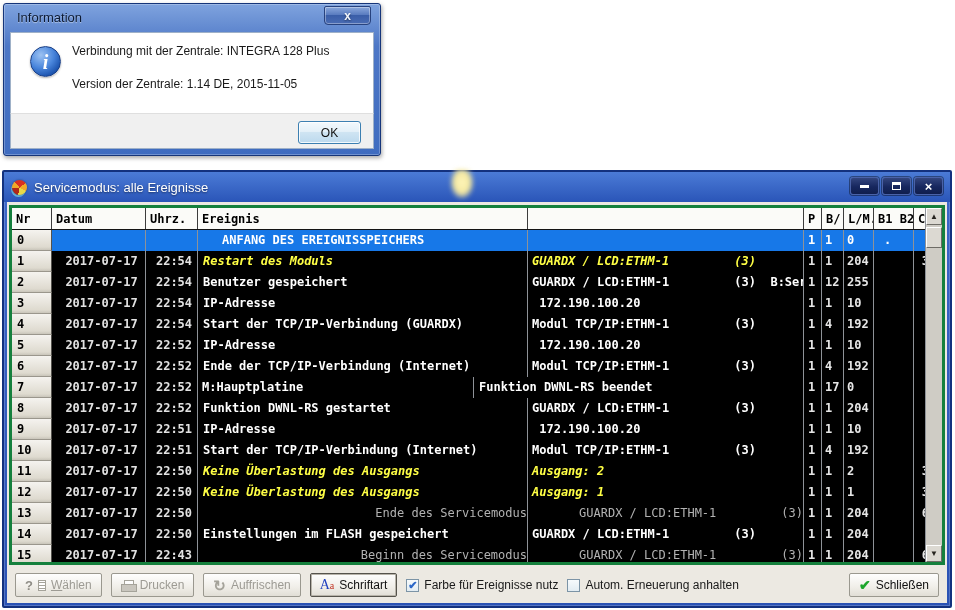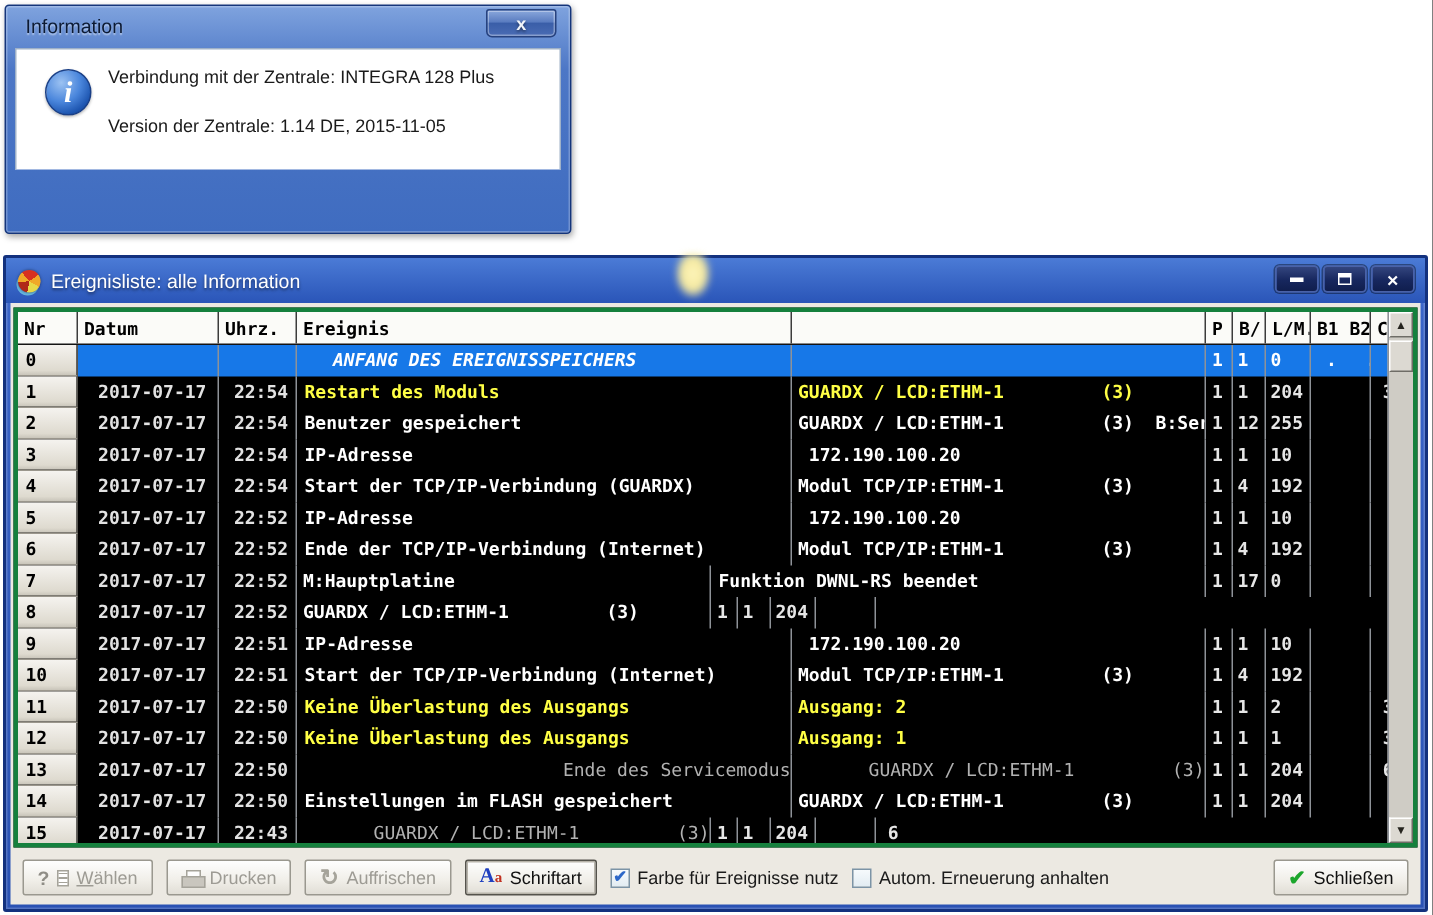--- a/index.html
+++ b/index.html
@@ -129,26 +129,26 @@
   .cell-b1b2{width:40px;padding-left:2px;}
   .cell-co{width:17px;padding-right:2px;text-align:right;border-right:none !important;}
   .hrow .cell-b1b2{letter-spacing:0;}
   .trow .cell-nr{
     background:linear-gradient(180deg,#f5f3ef 0%,#dedacf 85%,#c9c5ba 100%);
     color:#000;border-right:1px solid #55534e;border-bottom:1px solid #9a968c;
   }
   .trow .cell-datum,.trow .cell-uhrz{color:#e2e2e2;text-align:center;}
   .trow .cell-p,.trow .cell-b,.trow .cell-lm,.trow .cell-b1b2,.trow .cell-co{color:#e6e6e6;}
   .c-white .cell-ereignis,.c-white .cell-quelle{color:var(--ev-white);}
-  .c-yellow .cell-ereignis,.c-yellow .cell-quelle{color:var(--ev-yellow);}
+  .c-yellow .cell-ereignis,.c-yellow .cell-quelle{color:var(--ev-yellow);font-style:italic;}
   .c-gray .cell-ereignis,.c-gray .cell-quelle{color:var(--ev-gray);}
   .c-gray .cell-ereignis,.c-gray .cell-quelle{font-weight:normal;text-align:right;}
   .c-blue .cell{background:var(--row-blue);color:#ffffff;}
   .c-blue .cell-nr{background:linear-gradient(180deg,#f5f3ef 0%,#dedacf 85%,#c9c5ba 100%);color:#000;}
-  .c-blue .cell-ereignis{padding-left:24px;font-style:italic;}
+  .c-blue .cell-ereignis{padding-left:24px;}
   .c-blue .cell-b1b2{letter-spacing:6px;padding-left:10px;}
 
   
   .vscroll{
     position:absolute;right:0;top:0;bottom:0;width:17px;
     background:#cfccc5;border-left:1px solid #8e9298;
   }
   .sb-btn{
     position:absolute;left:0;width:16px;height:17px;background:#dcd9d2;
     border:1px solid #fff;border-right-color:#6e6c66;border-bottom-color:#6e6c66;
@@ -179,21 +179,21 @@
   .ul-first::first-letter{text-decoration:underline;}
   .ico-question{font-weight:bold;color:#8f8d86;font-size:13px;}
   .ico-list{display:inline-block;width:8px;height:11px;border:1px solid #a5a39a;
     background:repeating-linear-gradient(180deg,#fff 0 1px,#a5a39a 1px 2px,#fff 2px 3px);}
   .ico-printer{display:inline-block;width:14px;height:11px;position:relative;}
   .ico-printer::before{content:"";position:absolute;left:3px;top:0;width:8px;height:4px;
     background:#fdfdfd;border:1px solid #a5a39a;}
   .ico-printer::after{content:"";position:absolute;left:0;top:4px;width:14px;height:6px;
     background:#c9c6be;border:1px solid #a5a39a;}
   .ico-refresh{color:#a5a39a;font-size:15px;font-weight:bold;line-height:1;}
-  .ico-font{font-family:"Liberation Serif",serif;font-weight:bold;line-height:1;}
+  .ico-font{font-family:"Liberation Serif",serif;font-weight:normal;line-height:1;}
   .ico-font .big-a{color:#2040c0;font-size:14px;}
   .ico-font .small-a{color:#c03020;font-size:10px;}
   .chk-group{display:flex;align-items:center;gap:5px;}
   .checkbox{
     width:13px;height:13px;background:linear-gradient(180deg,#f6fafc,#e2ecf2);
     border:1px solid #7c94a6;display:flex;align-items:center;justify-content:center;cursor:default;
   }
   .checkbox .tick{display:none;color:#2b67c8;font-size:11px;font-weight:bold;line-height:1;}
   .checkbox.checked .tick{display:block;}
   .chk-label{color:#1a1a1a;}
@@ -212,26 +212,29 @@
   </div>
   <div class="dlg-body">
     <div class="info-icon">
       <i>i</i>
     </div>
     <div class="dlg-lines">
       <div class="dlg-line1">Verbindung mit der Zentrale: INTEGRA 128 Plus</div>
       <div class="dlg-line2">Version der Zentrale: 1.14 DE, 2015-11-05</div>
     </div>
   </div>
+  <div class="dlg-footer">
+    <button class="ok-btn">OK</button>
+  </div>
 </div>
 
 <div class="win">
   <div class="win-titlebar">
     <span class="win-icon"></span>
-    <span class="win-title">Ereignisliste: alle Information</span>
+    <span class="win-title">Servicemodus: alle Ereignisse</span>
     <span class="glare"></span>
     <div class="win-controls">
       <div class="win-btn">
         <span class="glyph-min"></span>
       </div>
       <div class="win-btn">
         <span class="glyph-max"></span>
       </div>
       <div class="win-btn">
         <span class="glyph-close">×</span>
@@ -349,20 +352,21 @@
     <div class="cell cell-p">1</div>
     <div class="cell cell-b">17</div>
     <div class="cell cell-lm">0</div>
     <div class="cell cell-b1b2"></div>
     <div class="cell cell-co"></div>
   </div>
           <div class="trow c-white">
     <div class="cell cell-nr">8</div>
     <div class="cell cell-datum">2017-07-17</div>
     <div class="cell cell-uhrz">22:52</div>
+    <div class="cell cell-ereignis">Funktion DWNL-RS gestartet</div>
     <div class="cell cell-quelle">GUARDX / LCD:ETHM-1         (3)</div>
     <div class="cell cell-p">1</div>
     <div class="cell cell-b">1</div>
     <div class="cell cell-lm">204</div>
     <div class="cell cell-b1b2"></div>
     <div class="cell cell-co"></div>
   </div>
           <div class="trow c-white">
     <div class="cell cell-nr">9</div>
     <div class="cell cell-datum">2017-07-17</div>
@@ -432,20 +436,21 @@
     <div class="cell cell-p">1</div>
     <div class="cell cell-b">1</div>
     <div class="cell cell-lm">204</div>
     <div class="cell cell-b1b2"></div>
     <div class="cell cell-co"></div>
   </div>
           <div class="trow c-gray">
     <div class="cell cell-nr">15</div>
     <div class="cell cell-datum">2017-07-17</div>
     <div class="cell cell-uhrz">22:43</div>
+    <div class="cell cell-ereignis">Beginn des Servicemodus</div>
     <div class="cell cell-quelle">GUARDX / LCD:ETHM-1         (3)</div>
     <div class="cell cell-p">1</div>
     <div class="cell cell-b">1</div>
     <div class="cell cell-lm">204</div>
     <div class="cell cell-b1b2"></div>
     <div class="cell cell-co">6</div>
   </div>
         </div>
 
       <div class="vscroll">

